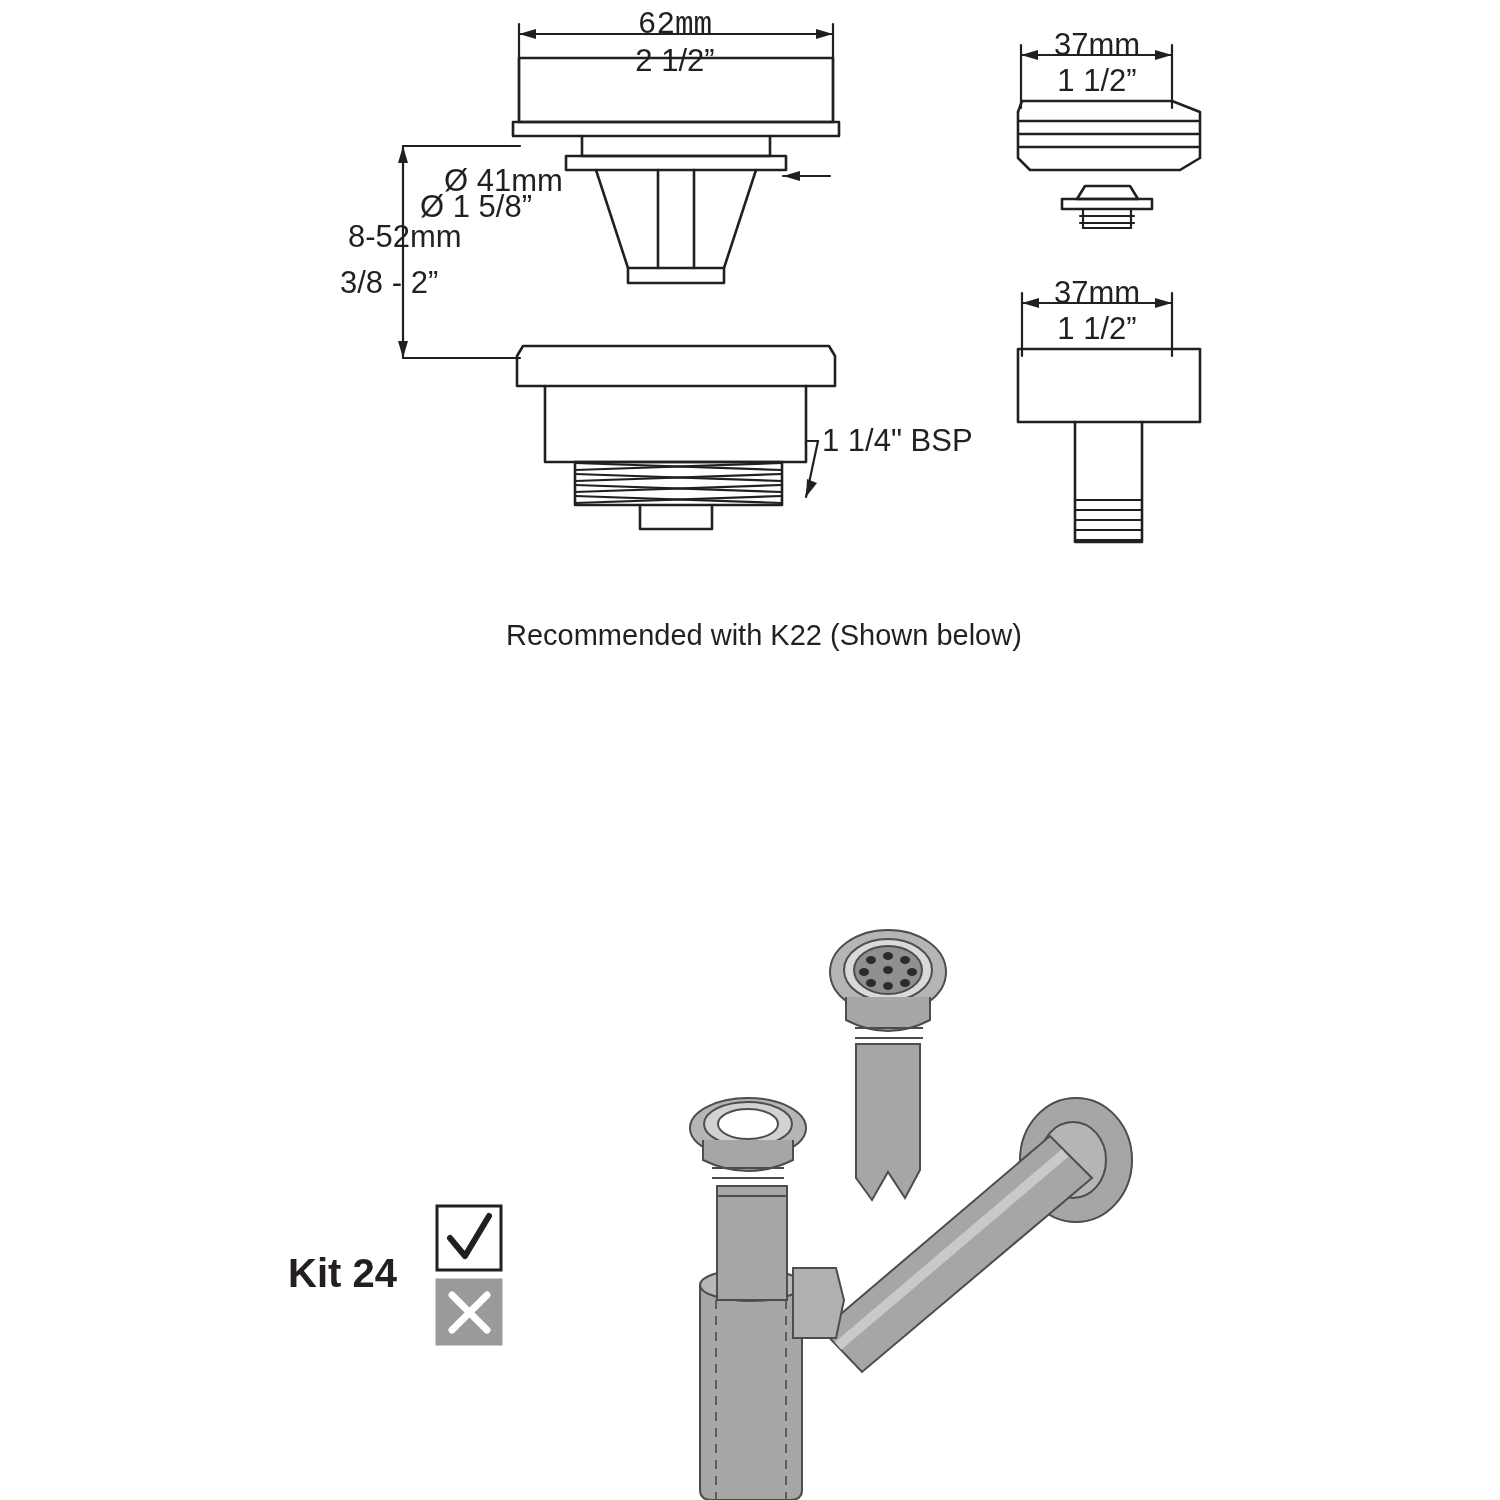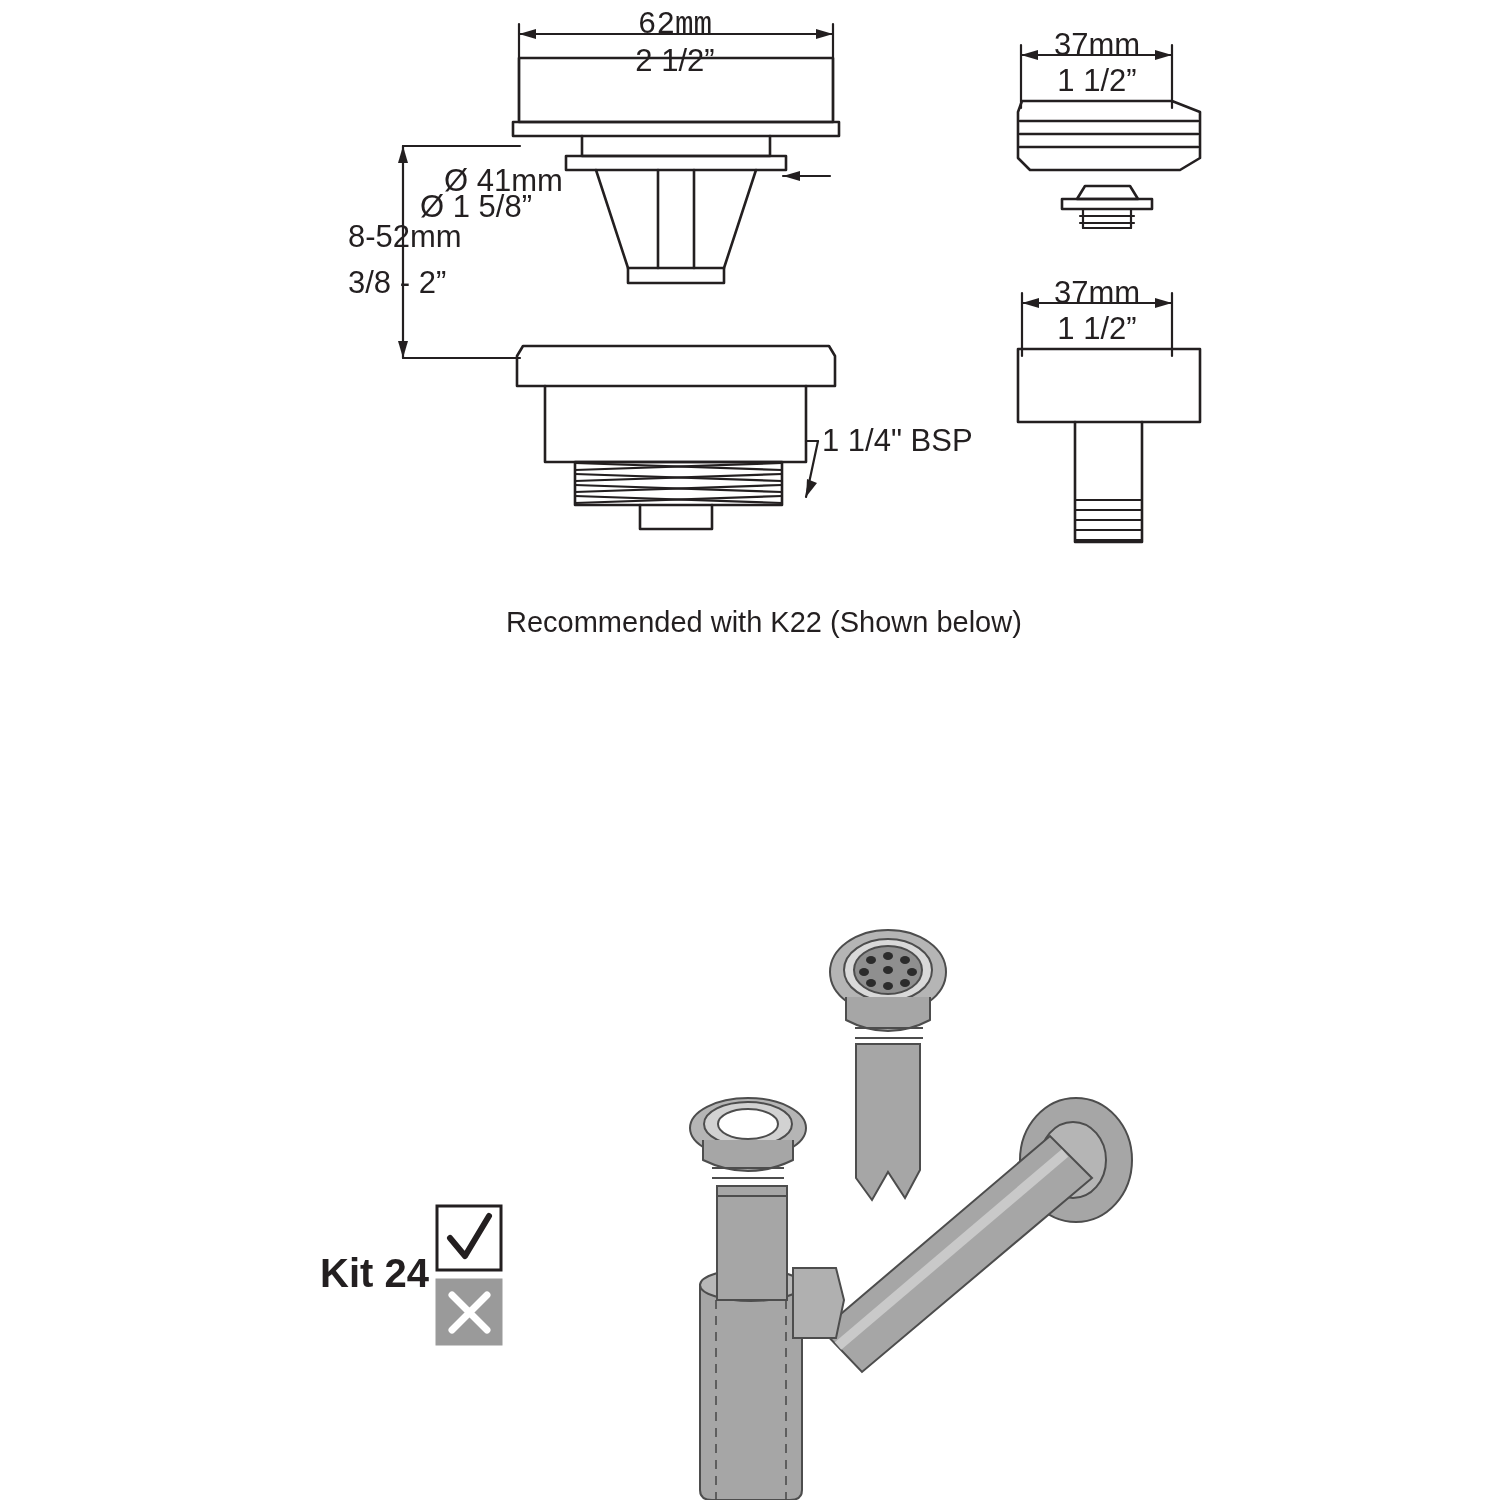--- a/index.html
+++ b/index.html
@@ -194,27 +194,27 @@
     </g>
   </svg>
 
   <div class="lbl dim center" style="left:600px;top:6px;width:150px;font-family:Liberation Mono, monospace;">62mm</div>
   <div class="lbl dim center" style="left:600px;top:42px;width:150px;">2 1/2”</div>
 
   <div class="lbl dim" style="left:444px;top:146px;margin-top:16px;">Ø 41mm</div>
   <div class="lbl dim" style="left:420px;top:188px;">Ø 1 5/8”</div>
 
   <div class="lbl dim" style="left:348px;top:218px;">8-52mm</div>
-  <div class="lbl dim" style="left:348px;top:264px;text-align:center;">3/8 - 2”</div>
+  <div class="lbl dim" style="left:340px;top:264px;text-align:center;">3/8 - 2”</div>
 
   <div class="lbl dim" style="left:822px;top:422px;">1 1/4" BSP</div>
 
   <div class="lbl dim center" style="left:1022px;top:26px;width:150px;">37mm</div>
   <div class="lbl dim center" style="left:1022px;top:62px;width:150px;">1 1/2”</div>
 
   <div class="lbl dim center" style="left:1022px;top:274px;width:150px;">37mm</div>
   <div class="lbl dim center" style="left:1022px;top:310px;width:150px;">1 1/2”</div>
 
-  <div class="lbl note" style="left:506px;top:605px;">Recommended with K22 (Shown below)</div>
-
-  <div class="lbl kit" style="left:288px;top:1249px;margin-left:32px;">Kit 24</div>
+  <div class="lbl note" style="left:506px;top:618px;">Recommended with K22 (Shown below)</div>
+
+  <div class="lbl kit" style="left:288px;top:1249px;">Kit 24</div>
 
 </div>
 
 </body></html>

